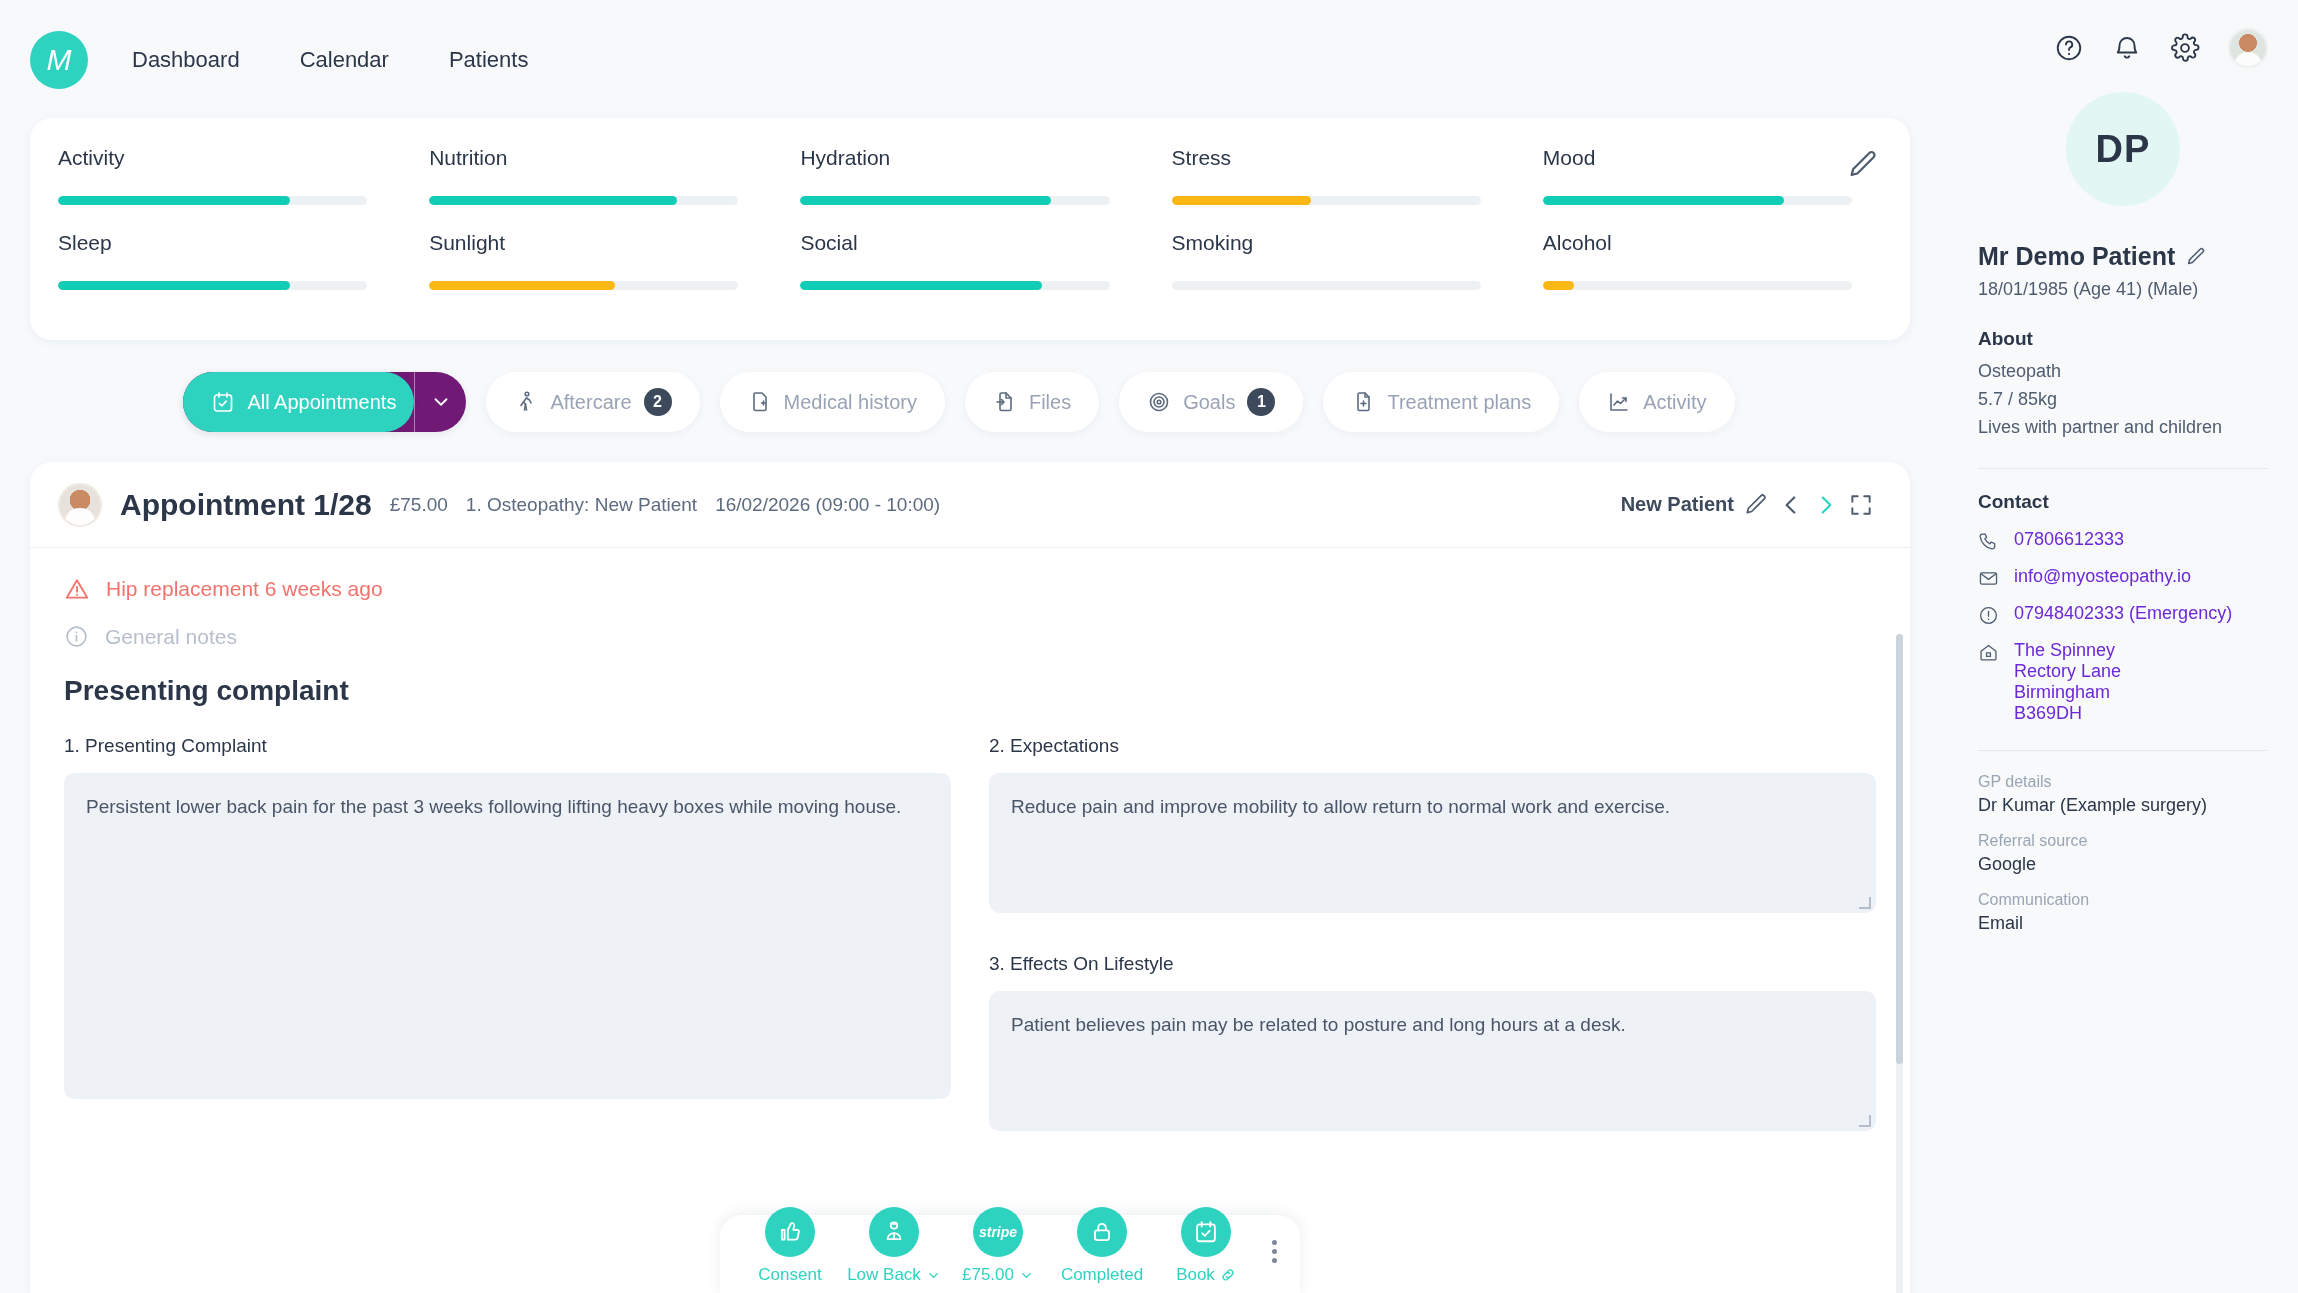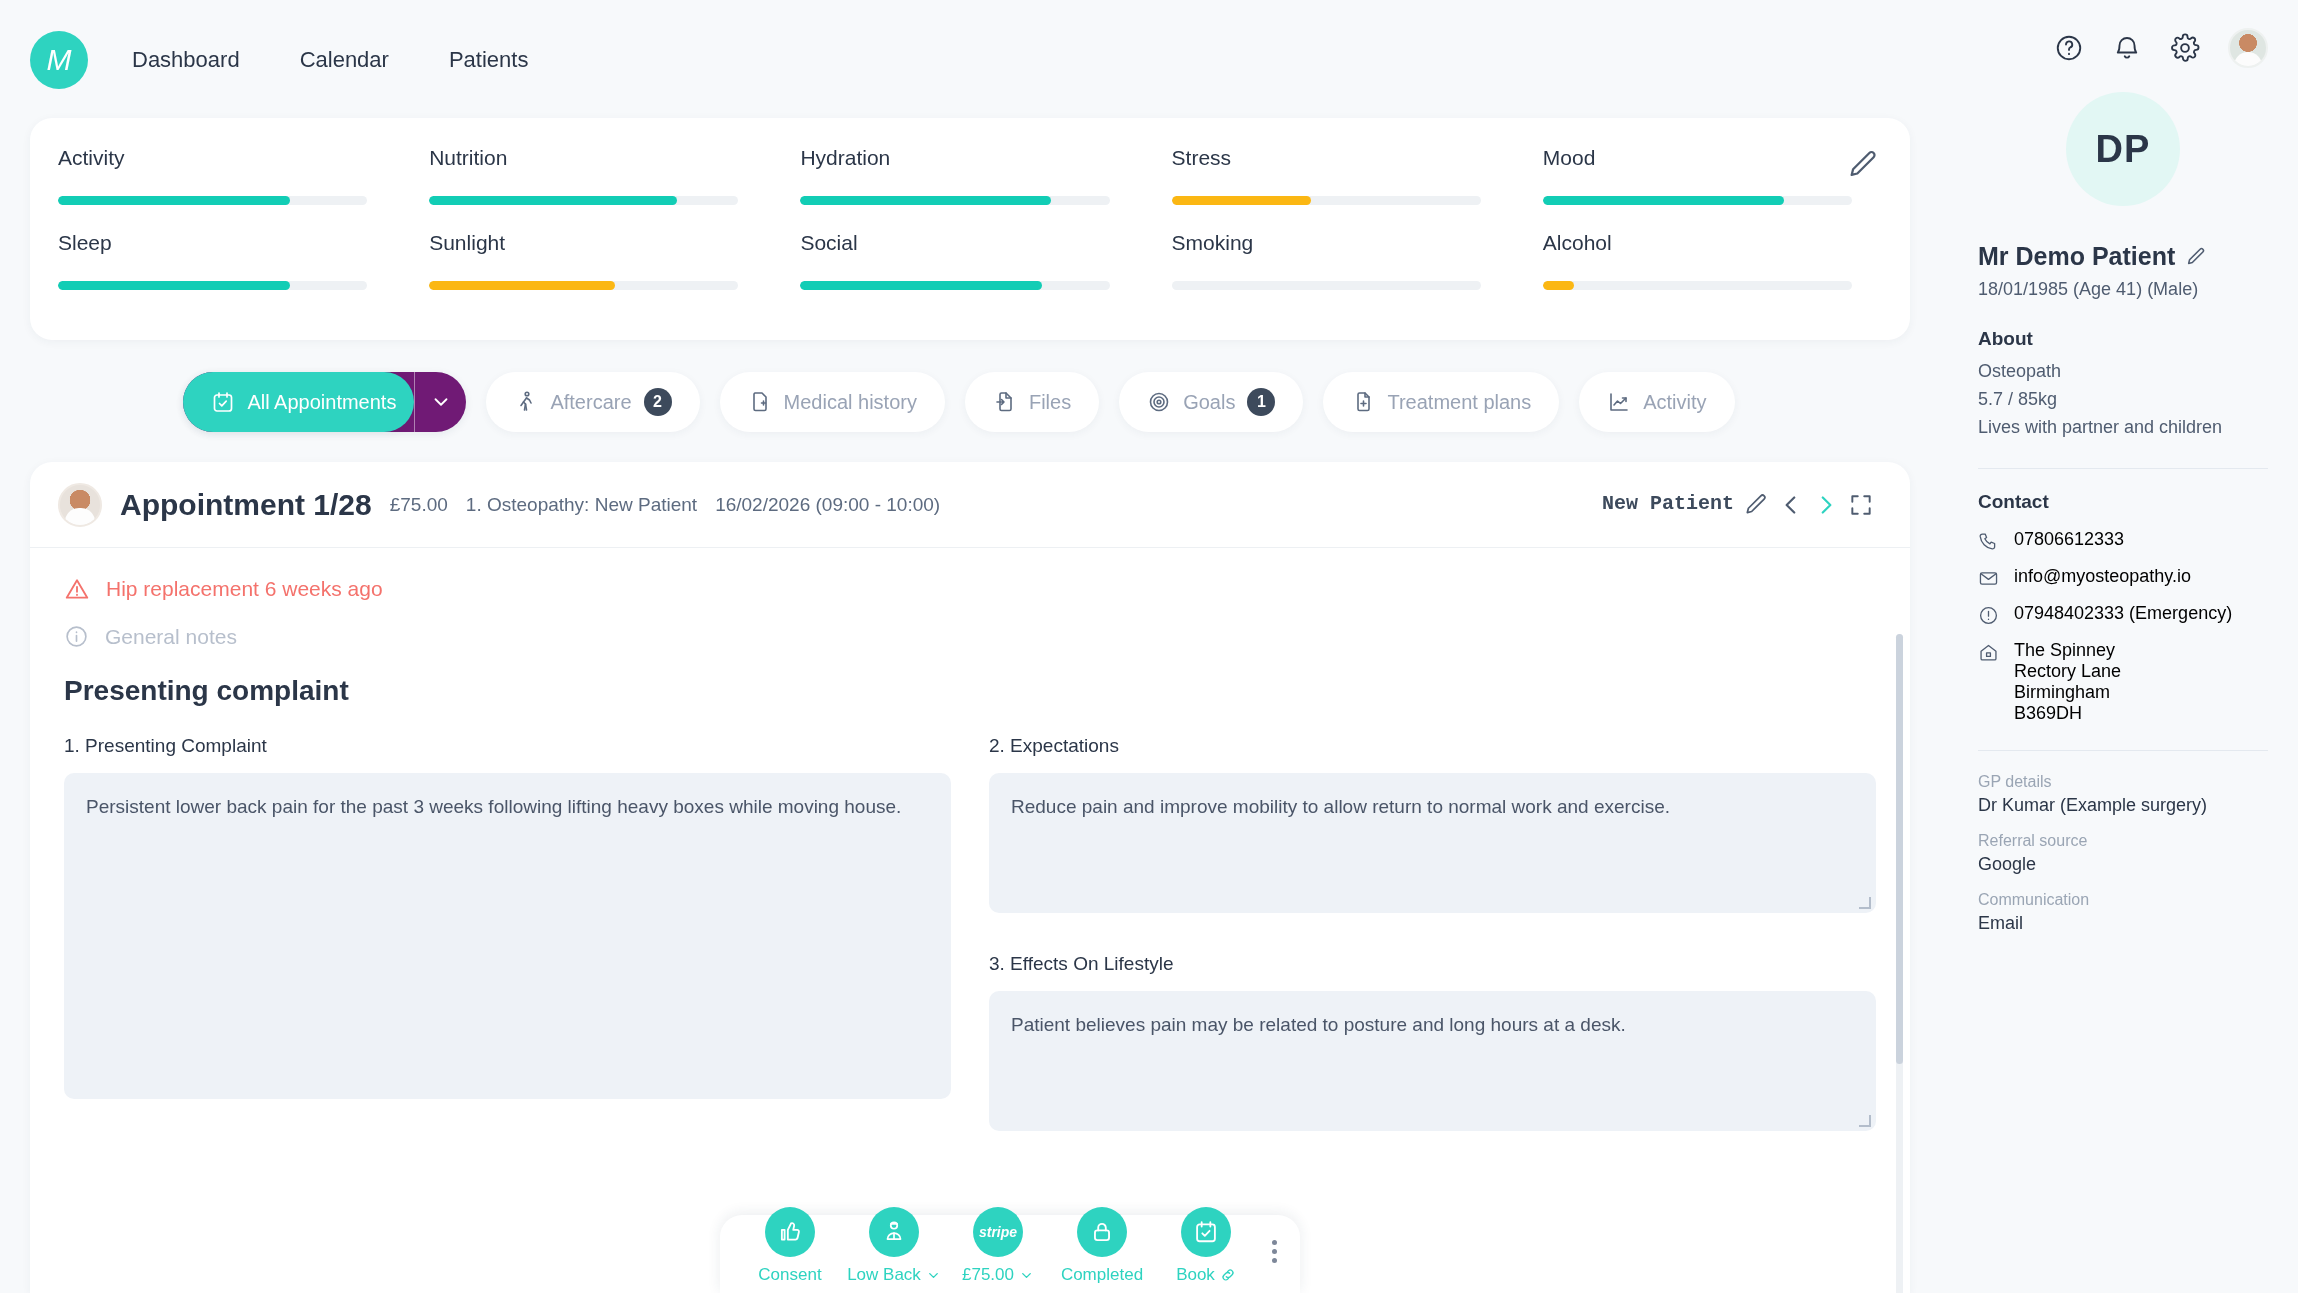--- a/index.html
+++ b/index.html
@@ -100,21 +100,21 @@
     background: radial-gradient(circle at 50% 38%, #c98a64 0 32%, #e8e2dc 33% 100%);
     border: 2px solid #efe9e3; overflow: hidden; position: relative;
   }
   .appt-avatar::after {
     content:""; position:absolute; left:50%; top:58%; width:30px; height:22px;
     transform: translateX(-50%); background:#fdfdfd; border-radius: 14px 14px 0 0;
   }
   .appt-title { font-size: 30px; font-weight: 700; color: #2b3648; }
   .appt-meta { font-size: 19px; color: #5d6b80; }
   .appt-head-right {
-    margin-left: auto; display: flex; align-items: flex-start; gap: 9px; font-family: Liberation Mono, monospace;
+    margin-left: auto; display: flex; align-items: center; gap: 9px;
   }
   .appt-status { font-size: 20px; color: #3d4a5c; font-weight: 600; }
 
   .divider { height: 1px; background: #edf0f3; }
 
   .appt-body { padding: 28px 34px 0 34px; position: relative; height: 746px; }
   .alert-row {
     display: flex; align-items: center; gap: 16px; margin-bottom: 22px;
     color: #f4726c; font-size: 21px;
   }
@@ -195,21 +195,21 @@
   .pt-name {
     font-size: 25px; font-weight: 700; color: #2b3648;
     display: flex; align-items: center; gap: 10px; margin-bottom: 8px;
   }
   .pt-dob { font-size: 18px; color: #4f5c70; margin-bottom: 28px; }
   .sb-head { font-size: 19px; font-weight: 700; color: #2b3648; margin-bottom: 8px; }
   .sb-line { font-size: 18px; color: #4f5c70; line-height: 1.55; }
   .sb-rule { height: 1px; background: #e4e9ef; margin: 26px 0 22px 0; }
   .contact-row {
     display: flex; align-items: flex-start; gap: 14px; margin-bottom: 14px;
-    font-size: 18px; color: #000000;
+    font-size: 18px; color: #6d28d9;
   }
   .contact-ico { width: 22px; flex: none; padding-top: 2px; }
   .kv-label { font-size: 16px; color: #9aa5b4; margin-top: 16px; }
   .kv-value { font-size: 18px; color: #2b3648; margin-top: 4px; }
 
   svg { display: block; }
 </style>
 </head>
 <body>
 

